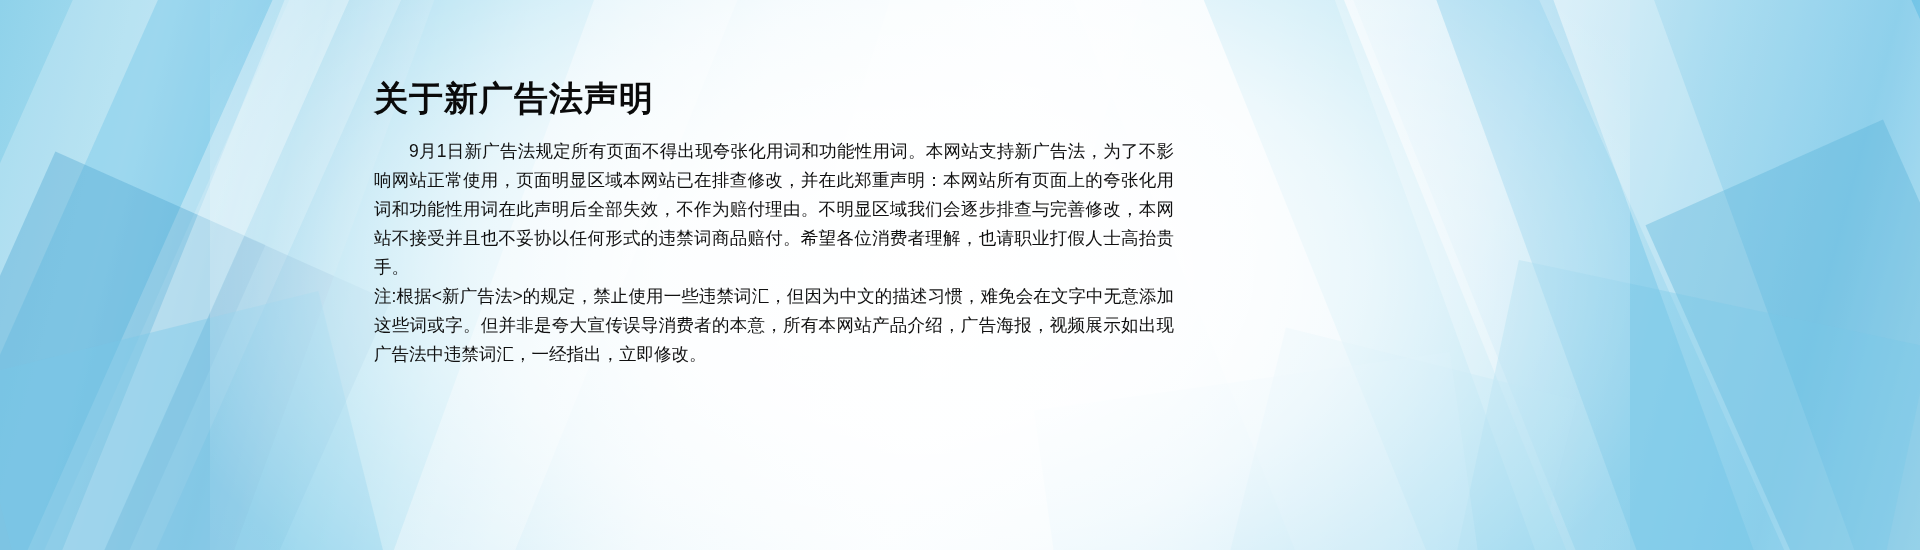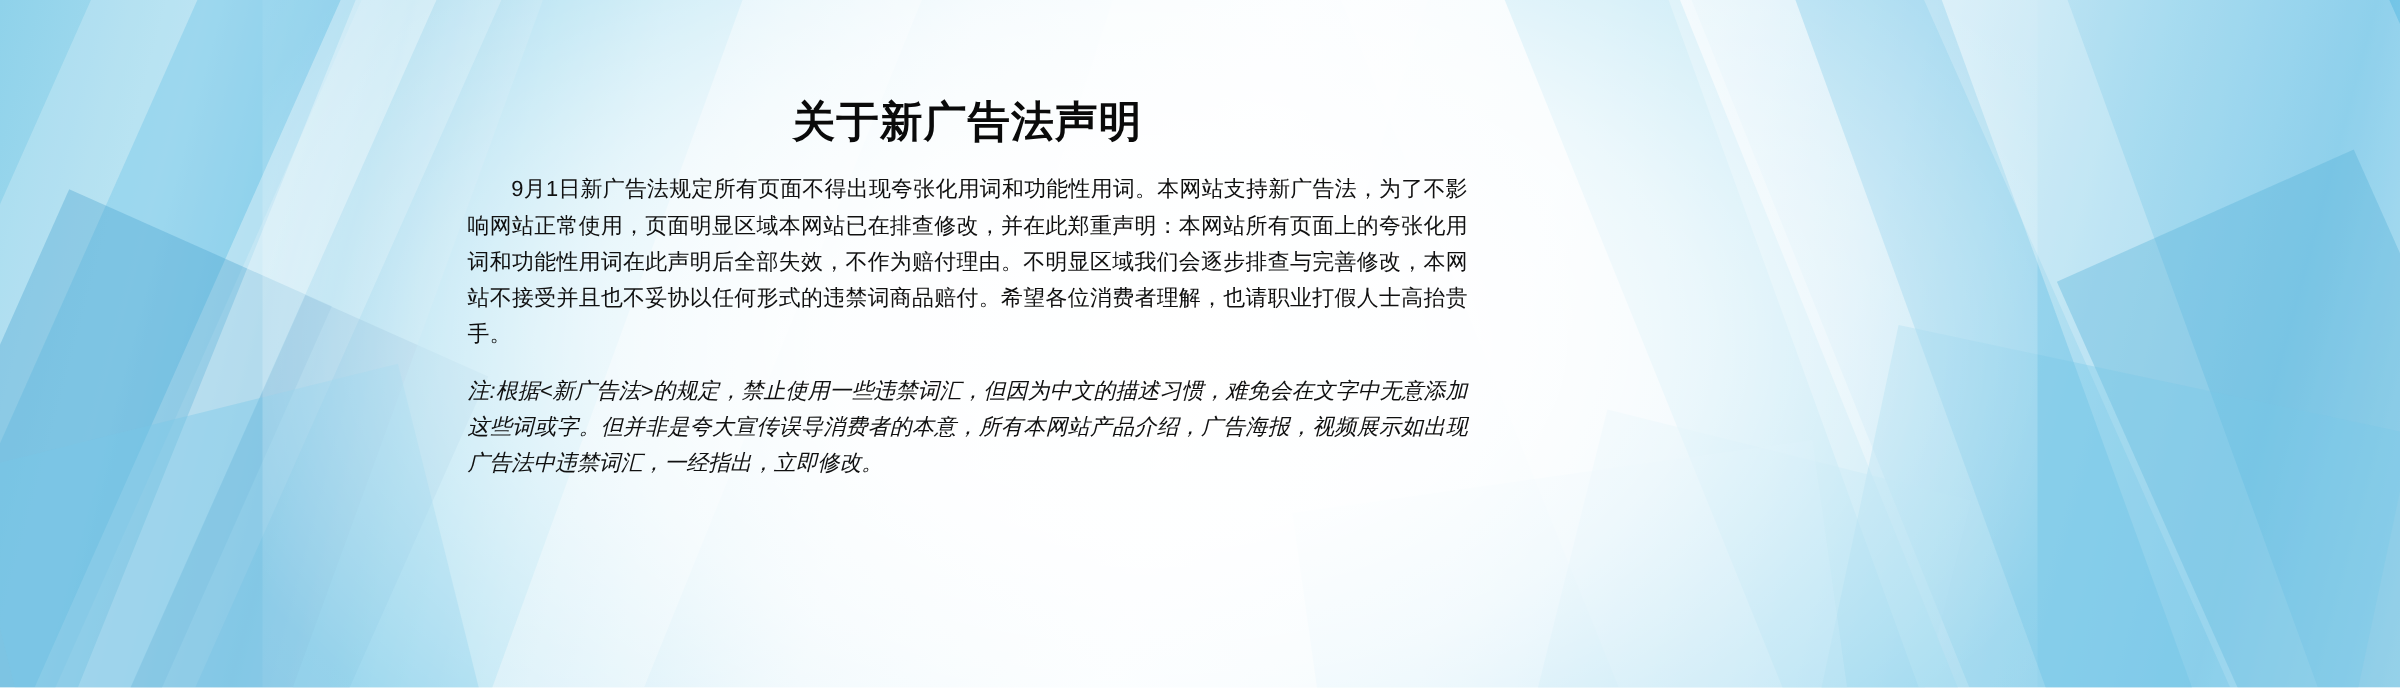--- a/index.html
+++ b/index.html
@@ -111,21 +111,21 @@
 
   
   .content {
     position: absolute;
     left: 374px;
     top: 78px;
     width: 800px;
   }
 
   .title {
-    text-align: center;
+    text-align: left;
     font-size: 34px;
     font-weight: bold;
     color: #0a0a0a;
     letter-spacing: 1px;
     line-height: 1.2;
     margin: 0 0 18px 0;
   }
 
   .para {
     font-size: 17.5px;
@@ -134,22 +134,21 @@
     text-align: justify;
     text-justify: inter-ideograph;
     margin: 0;
   }
 
   .para.p1 {
     text-indent: 2em;
     margin-top: 15px;
   }
   .para.p2 {
-    margin-top: 16px;
-    font-style: italic;
+    margin-top: 0px;
   }
 </style>
 </head>
 <body>
 
 <div class="banner">
 
   <div class="shard s1"></div>
   <div class="shard s2"></div>
   <div class="shard s3"></div>

